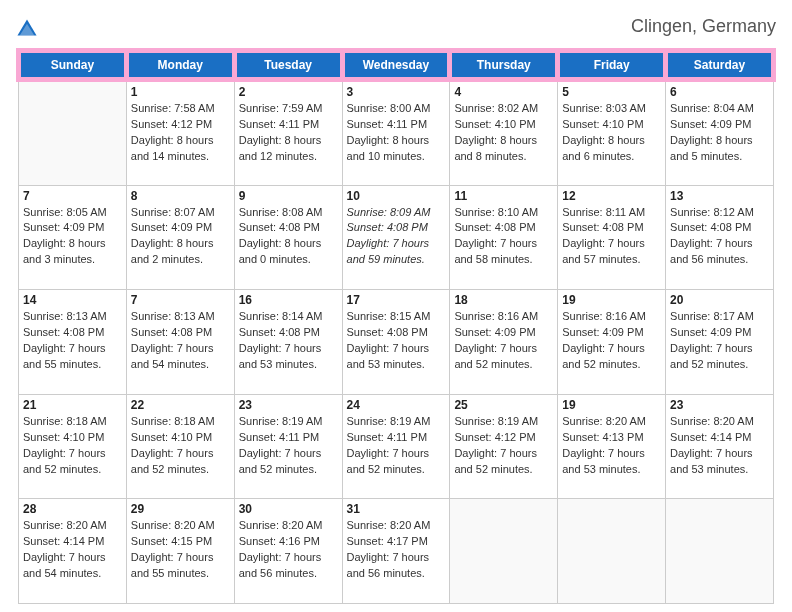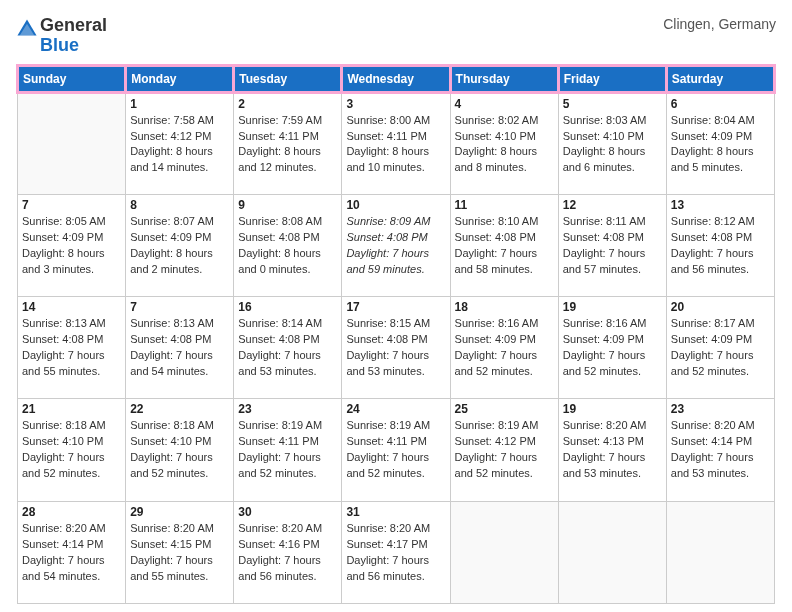--- a/index.html
+++ b/index.html
@@ -50,37 +50,37 @@
     }
     .title-block {
       text-align: right;
     }
     .month-title {
       font-size: 32px;
       font-weight: bold;
       color: #222;
     }
     .location {
-      font-size: 14px;
+      font-size: 18px;
       color: #555;
     }
     .calendar {
       flex: 1;
       border-collapse: collapse;
       width: 100%;
       table-layout: fixed;
     }
     .calendar thead tr th {
       background: #1a6fc4;
       color: #fff;
       font-size: 12px;
       font-weight: bold;
       padding: 5px 4px;
-      text-align: left;
-      border: 3px solid #f9a8d4;
+      text-align: center;
+      border: 5px solid #f9a8d4;
     }
     .calendar tbody tr td {
       border: 1px solid #ccc;
       vertical-align: top;
       padding: 3px 4px;
       font-size: 9.5px;
       color: #333;
       height: 88px;
     }
     .day-number {
@@ -102,24 +102,20 @@
 </head>
 <body>
 
 <div class="container">
   <div class="header">
     <div class="logo">
       <svg class="logo-icon" viewBox="0 0 30 30" xmlns="http://www.w3.org/2000/svg">
         <polygon points="15,2 28,24 2,24" fill="#1a6fc4"></polygon>
         <polygon points="15,8 25,24 5,24" fill="#fff" opacity="0.3"></polygon>
       </svg>
-      <div class="logo-text">
-        <span class="logo-general">General</span>
-        <span class="logo-blue">Blue</span>
-      </div>
     </div>
     <div class="title-block">
       <div class="location">Clingen, Germany</div>
     </div>
   </div>
 
   <table class="calendar">
     <thead>
       <tr>
       <th>Sunday</th>

